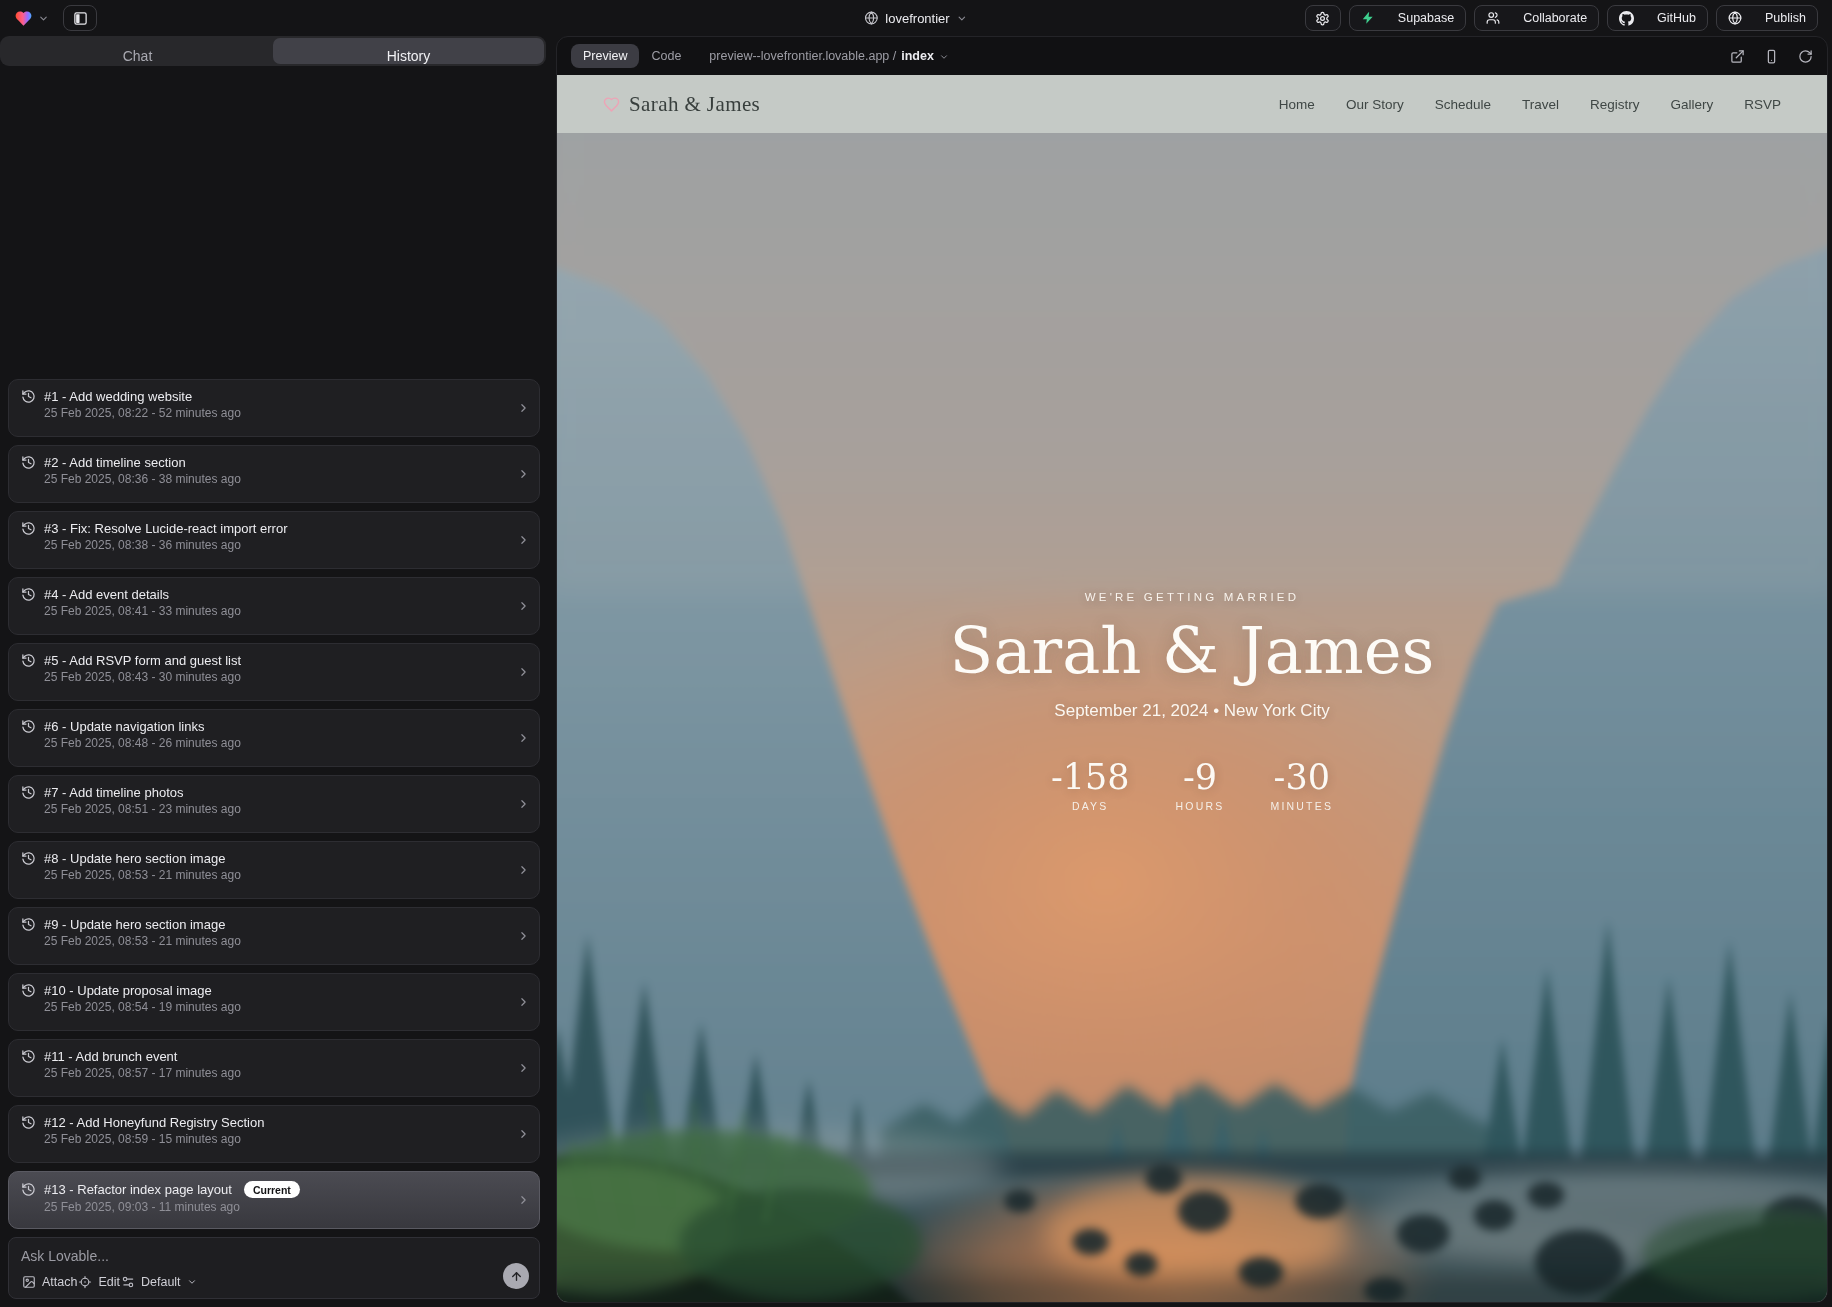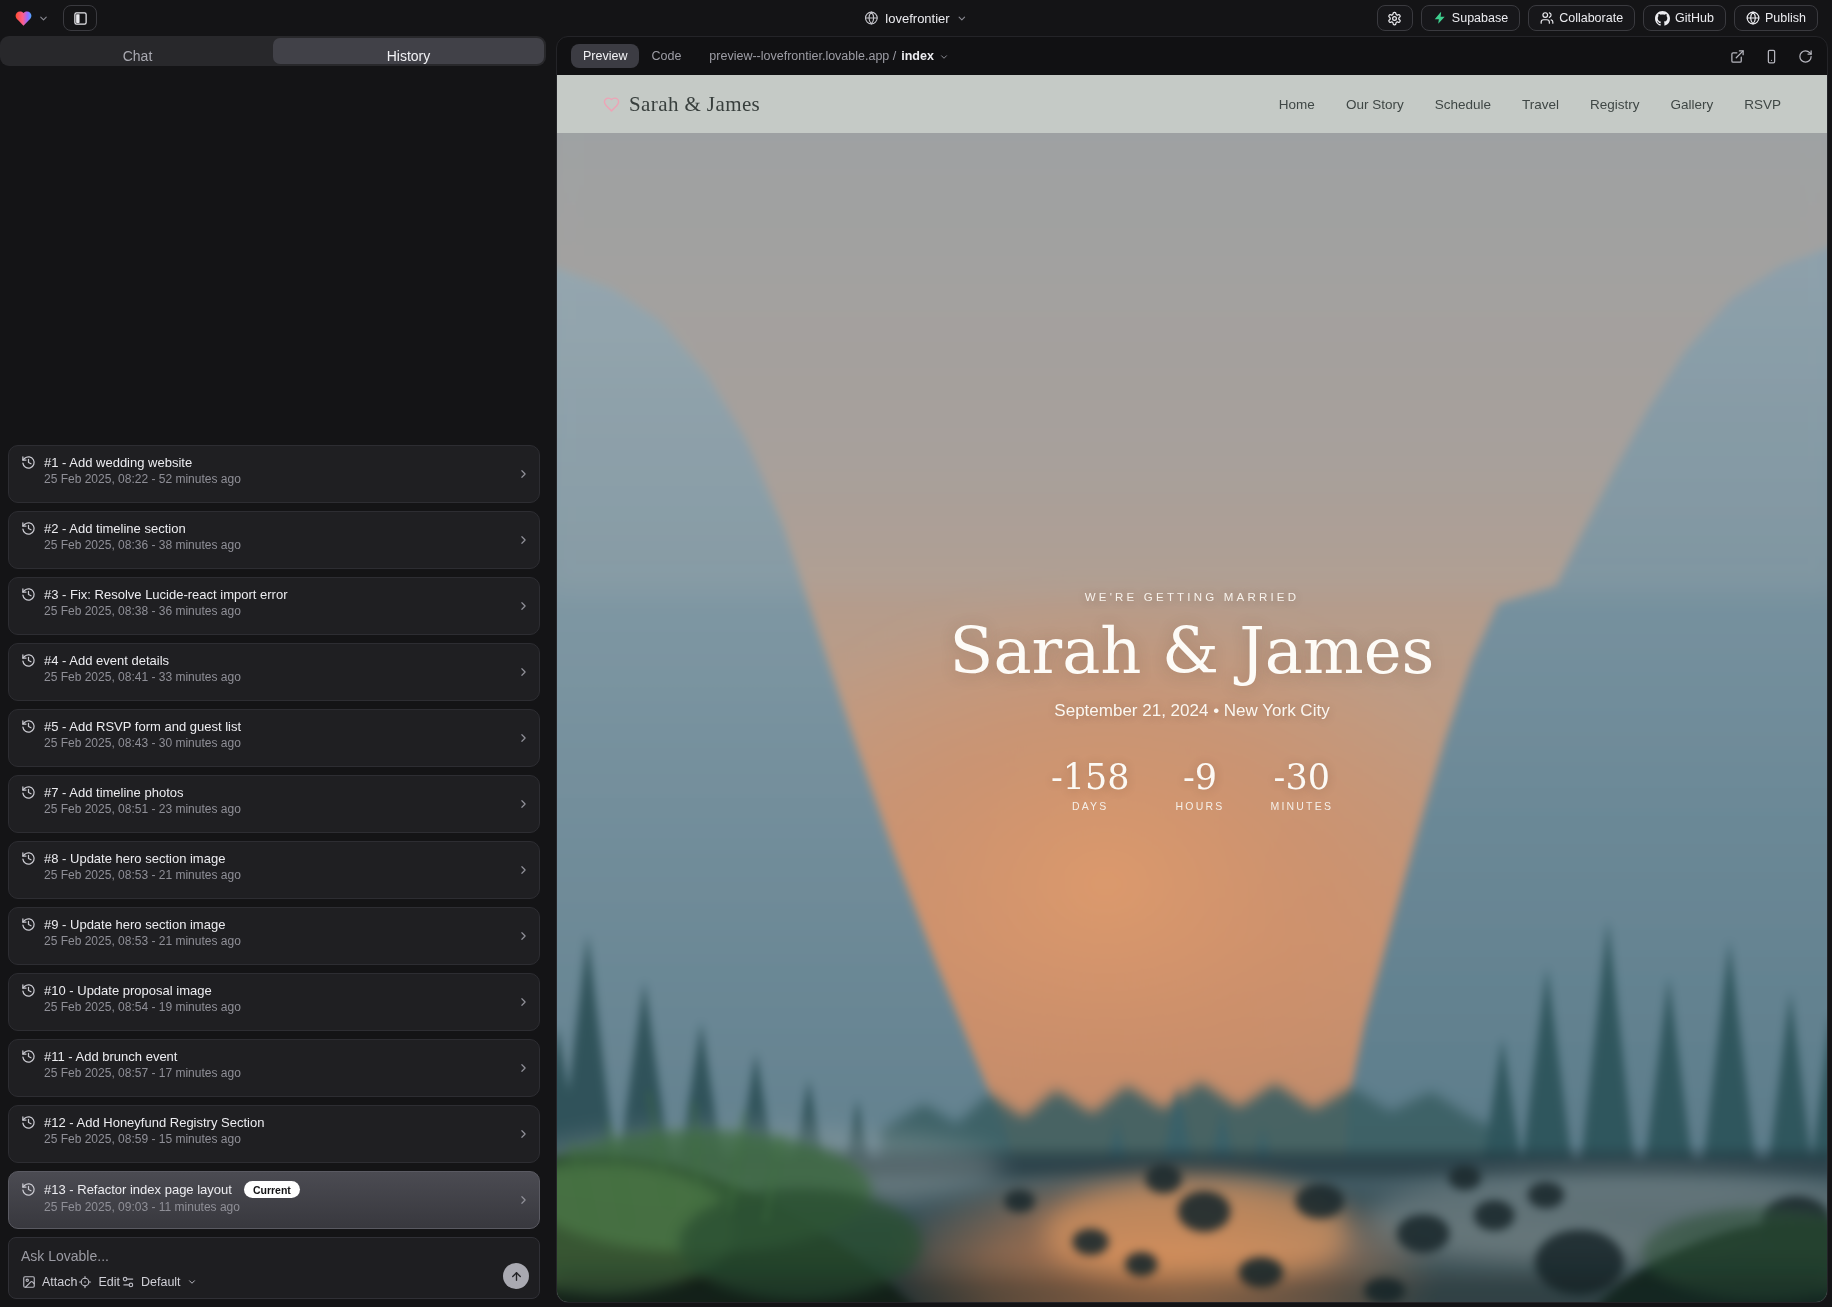--- a/index.html
+++ b/index.html
@@ -8,21 +8,21 @@
   svg { display:block; }
 
   
   .topbar { position:absolute; top:0; left:0; right:0; height:36px; display:flex; align-items:center; padding:0 14px;text-align:center; }
   .tb-left { display:flex; align-items:center; gap:5px; }
   .tb-chev { color:#8a8a92; }
   .panel-btn { width:34px; height:26px; margin-left:9px; border:1px solid #3a3a3f; border-radius:8px; display:flex; align-items:center; justify-content:center; color:#e8e8ec; background:transparent; cursor:pointer; }
   .tb-center { position:absolute; left:50%; top:0; height:36px; transform:translateX(-50%); display:flex; align-items:center; gap:7px; font-size:13px; color:#ececf0; cursor:pointer; }
   .tb-center .globe { color:#c2c2c8; }
   .tb-right { margin-left:auto; display:flex; align-items:center; gap:8px; }
-  .tb-btn { height:26px; padding:0 11px; border:1px solid #3a3a3f; border-radius:8px; display:flex; align-items:center; gap:5px; color:#ececf0; font-size:12.5px; background:#17171a; cursor:pointer; white-space:nowrap; }
+  .tb-btn { height:26px; padding:0 11px; border:1px solid #3a3a3f; border-radius:8px; display:flex; align-items:center; gap:23px; color:#ececf0; font-size:12.5px; background:#17171a; cursor:pointer; white-space:nowrap; }
   .gear-btn { width:36px; padding:0; justify-content:center; }
   .sb-bolt { color:#3ecf8e; }
 
   
   .sidebar { position:absolute; top:36px; left:0; width:548px; bottom:0; }
   .tabbar { position:absolute; top:0; left:0; right:2px; height:30px; display:flex; background:#28282b; border-radius:9px; padding:2px; }
   .tab { flex:1; display:flex; align-items:flex-end; justify-content:center; font-size:14px; color:#a9a9b1; border-radius:7px; cursor:pointer; }
   .tab.active { background:#414148; color:#f1f1f4; }
 
   .history-list { position:absolute; left:8px; right:8px; bottom:78px; display:flex; flex-direction:column; gap:8px; }
@@ -262,20 +262,39 @@
 
           </div>
           <div class="h-meta">25 Feb 2025, 08:43 - 30 minutes ago</div>
           <span class="h-chev" style="display:flex;">
             <svg width="13" height="13" viewBox="0 0 24 24" fill="none" stroke="currentColor" stroke-width="2.2" stroke-linecap="round" stroke-linejoin="round">
               <path d="m9 18 6-6-6-6"></path>
             </svg>
           </span>
         </div>
 
+        <div class="h-item">
+          <div class="h-top">
+            <span class="h-icon" style="display:flex;">
+              <svg width="15" height="15" viewBox="0 0 24 24" fill="none" stroke="currentColor" stroke-width="2" stroke-linecap="round" stroke-linejoin="round">
+                <path d="M3 3v5h5"></path>
+                <path d="M3.05 13A9 9 0 1 0 6 5.3L3 8"></path>
+                <path d="M12 7v5l4 2"></path>
+              </svg>
+            </span>
+            <span class="h-title">#6 - Update navigation links</span>
+
+          </div>
+          <div class="h-meta">25 Feb 2025, 08:48 - 26 minutes ago</div>
+          <span class="h-chev" style="display:flex;">
+            <svg width="13" height="13" viewBox="0 0 24 24" fill="none" stroke="currentColor" stroke-width="2.2" stroke-linecap="round" stroke-linejoin="round">
+              <path d="m9 18 6-6-6-6"></path>
+            </svg>
+          </span>
+        </div>
 
         <div class="h-item">
           <div class="h-top">
             <span class="h-icon" style="display:flex;">
               <svg width="15" height="15" viewBox="0 0 24 24" fill="none" stroke="currentColor" stroke-width="2" stroke-linecap="round" stroke-linejoin="round">
                 <path d="M3 3v5h5"></path>
                 <path d="M3.05 13A9 9 0 1 0 6 5.3L3 8"></path>
                 <path d="M12 7v5l4 2"></path>
               </svg>
             </span>

